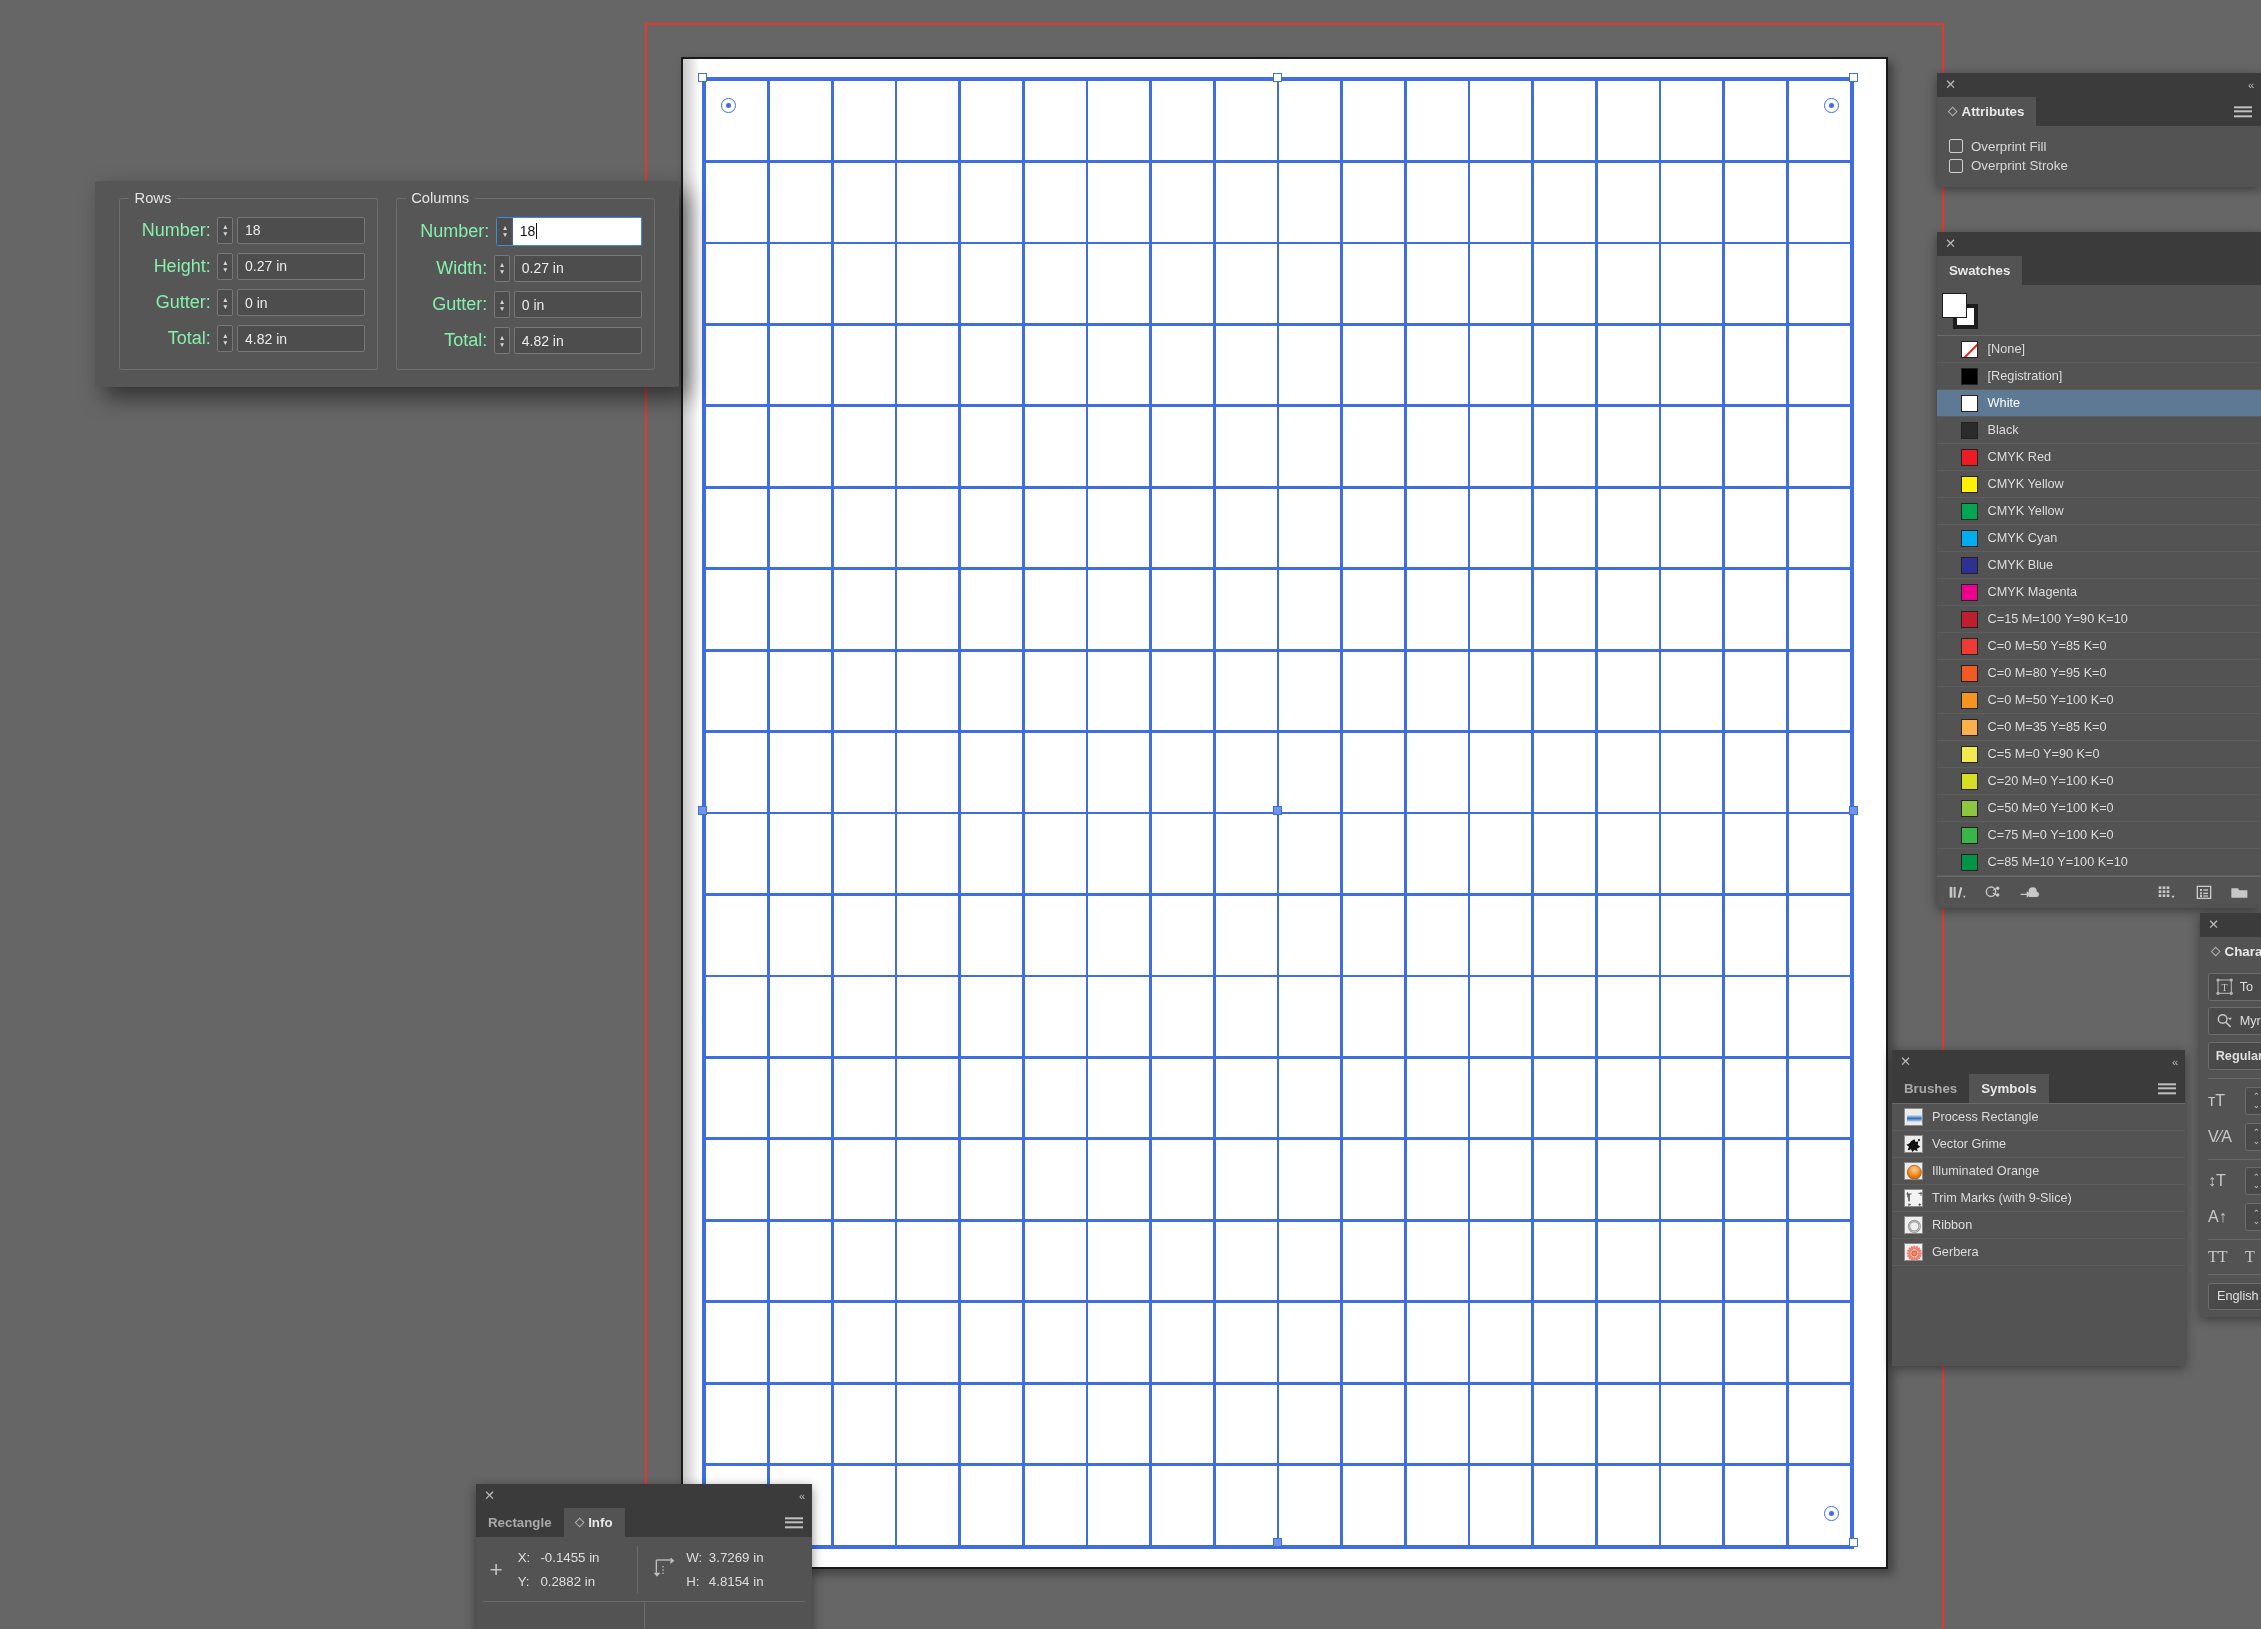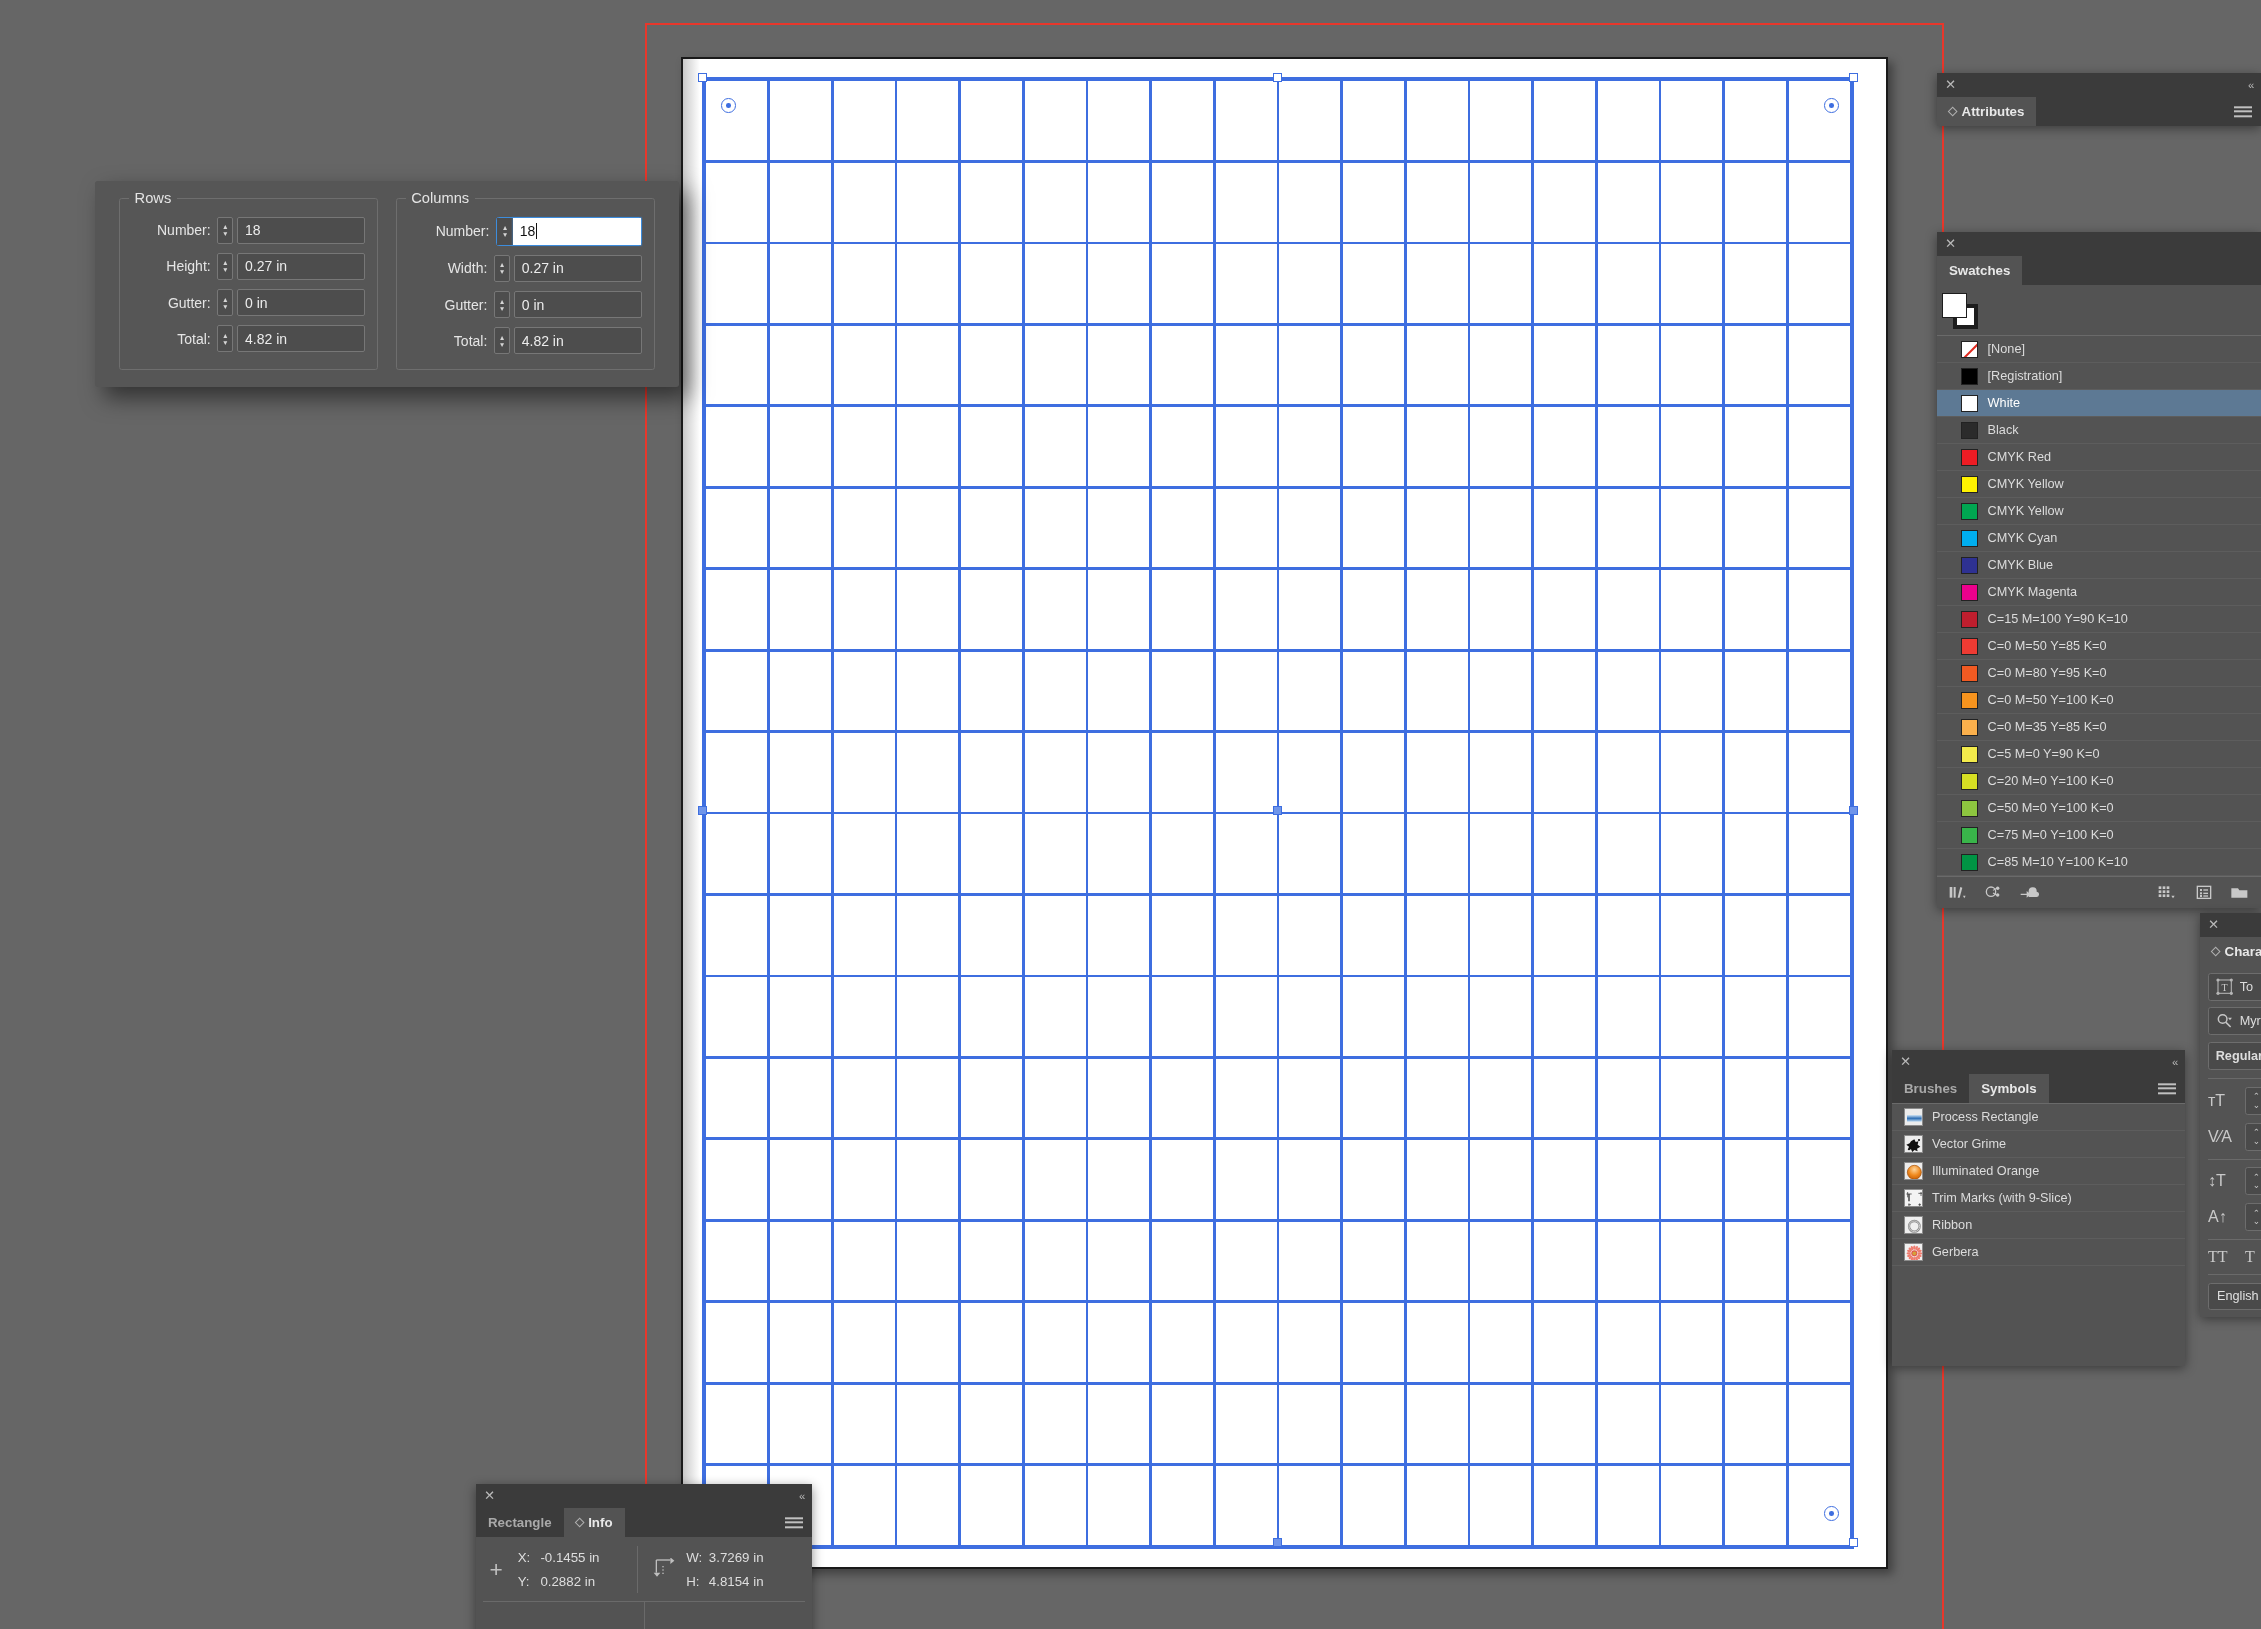--- a/index.html
+++ b/index.html
@@ -208,21 +208,21 @@
   .fieldset {
     flex:1; border:0.7px solid #6e6e6e; border-radius:2.7px; padding: 17.3px 12px 14.7px 12px;
     position:relative;
   }
   .fs-legend {
     position:absolute; top:-9.3px; left:9.3px; background:#565656;
     padding: 0 5.3px; font-size:14.7px; color:#e4e4e4;
   }
   .frow { display:flex; align-items:center; justify-content:flex-end; gap:6.7px; margin-bottom:9.3px; }
   .frow:last-child { margin-bottom:0; }
-  .flabel { font-size:14px; color:#e5e5e5; white-space:nowrap; }
+  .flabel { font-size:18px; color:#86efac; white-space:nowrap; }
   .stepper {
     width:16px; height:27px; border:0.7px solid #777; border-radius:2px;
     background:#4d4d4d; display:flex; flex-direction:column;
     align-items:center; justify-content:center; color:#d5d5d5; font-size:7.3px;
     line-height:1.05; flex:none;
   }
   .finput {
     width:128px; height:27px; background:#4d4d4d; border:0.7px solid #777; border-radius:2px;
     display:flex; align-items:center; padding: 0 6.7px; font-size:14px; color:#ececec;
   }
@@ -651,20 +651,30 @@
       <div class="tab active">
         <span class="diamond"></span>
         <span>Attributes</span>
       </div>
       <div class="tabrow-filler"></div>
       <div class="hamburger">
           <i></i>
           <i></i>
           <i></i>
         </div>
+    </div>
+    <div class="panel-body">
+      <div class="cbrow">
+        <span class="cbox"></span>
+        <span>Overprint Fill</span>
+      </div>
+      <div class="cbrow">
+        <span class="cbox"></span>
+        <span>Overprint Stroke</span>
+      </div>
     </div>
   </div>
 
   <div class="panel" id="swatches-panel">
     <div class="panel-titlebar">
       <span class="pt-close">✕</span>
       <span class="pt-collapse">&nbsp;</span>
     </div>
     <div class="tabrow">
       <div class="tab active">

